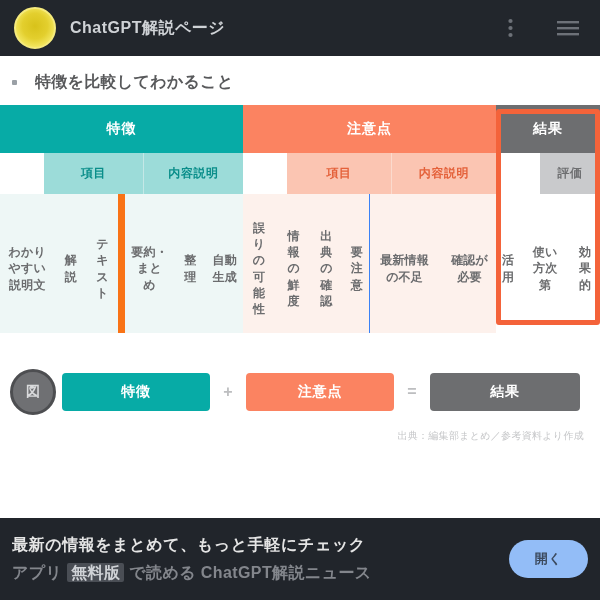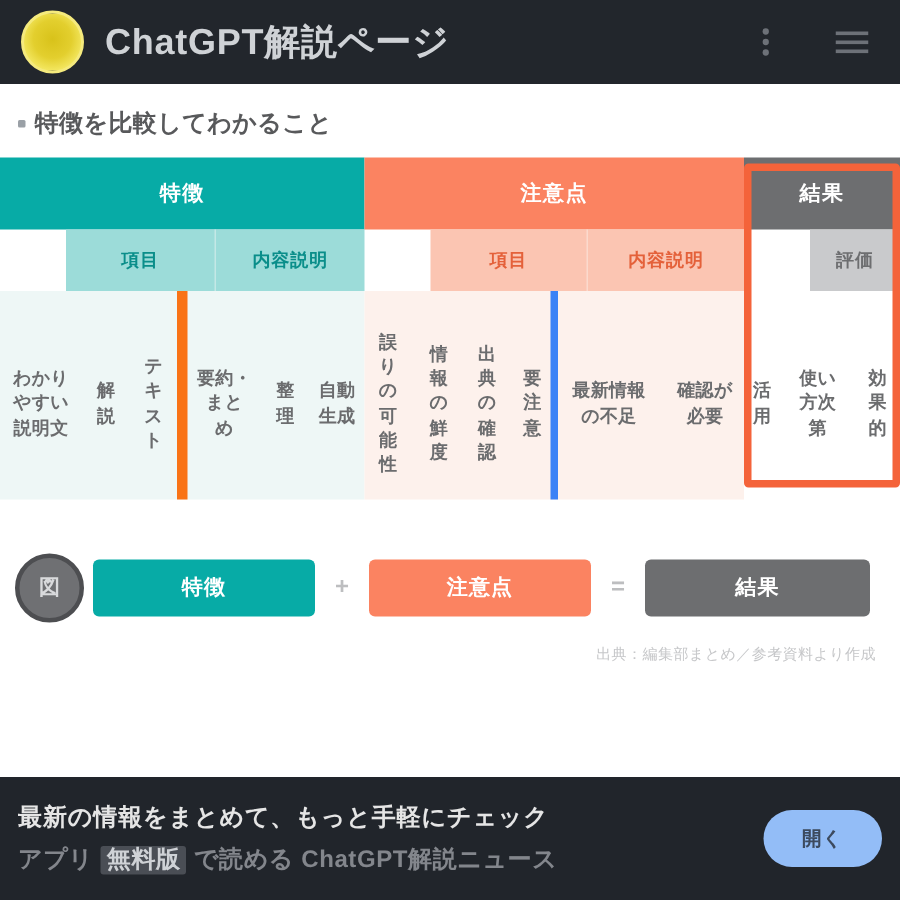--- a/index.html
+++ b/index.html
@@ -38,21 +38,21 @@
     height: 42px;
     border-radius: 50%;
     background: radial-gradient(circle at 50% 45%, #d8c21a 0%, #e3cf2e 45%, #f2e55c 72%, #f7ee92 100%);
     border: 2px solid #f5ea7d;
     flex: 0 0 42px;
   }
 
   .header-title {
     flex: 1 1 auto;
     color: #cfd2d6;
-    font-size: 24px;
+    font-size: 16px;
     font-weight: 700;
     letter-spacing: 0.5px;
     white-space: nowrap;
     overflow: hidden;
     text-overflow: ellipsis;
   }
 
   .header-actions {
     display: flex;
     align-items: center;
@@ -71,21 +71,21 @@
   }
   .hicon svg { display: block; }
 
   
   .page-title-wrap {
     flex: 0 0 auto;
     padding: 16px 14px 12px 12px;
     background: #ffffff;
     display: flex;
     align-items: center;
-    gap: 6px;
+    gap: 18px;
   }
   .title-bullet {
     width: 5px;
     height: 5px;
     background: #9aa0a6;
     border-radius: 1px;
     flex: 0 0 5px;
   }
   .page-title {
     font-size: 16px;
@@ -164,21 +164,21 @@
     flex: 1 1 0;
     padding: 10px 6px 0 6px;
     display: flex;
     flex-direction: row;
     align-items: center;
     gap: 16px;
   }
   .col-a .body-row { background: #EEF7F6; }
   .col-a .body-cell + .body-cell { border-left: 7px solid #f97316; }
   .col-b .body-row { background: #FDF1EC; }
-  .col-b .body-cell + .body-cell { border-left: 5px solid #3b82f6; }
+  .col-b .body-cell + .body-cell { border-left: 1px solid #3b82f6; }
   .col-c .body-row { background: #ffffff; }
 
   .cell-item {
     font-size: 12px;
     line-height: 1.35;
     color: #6b6c6e;
     text-align: center;
     font-weight: 600;
     letter-spacing: 0.2px;
     max-width: 100%;

